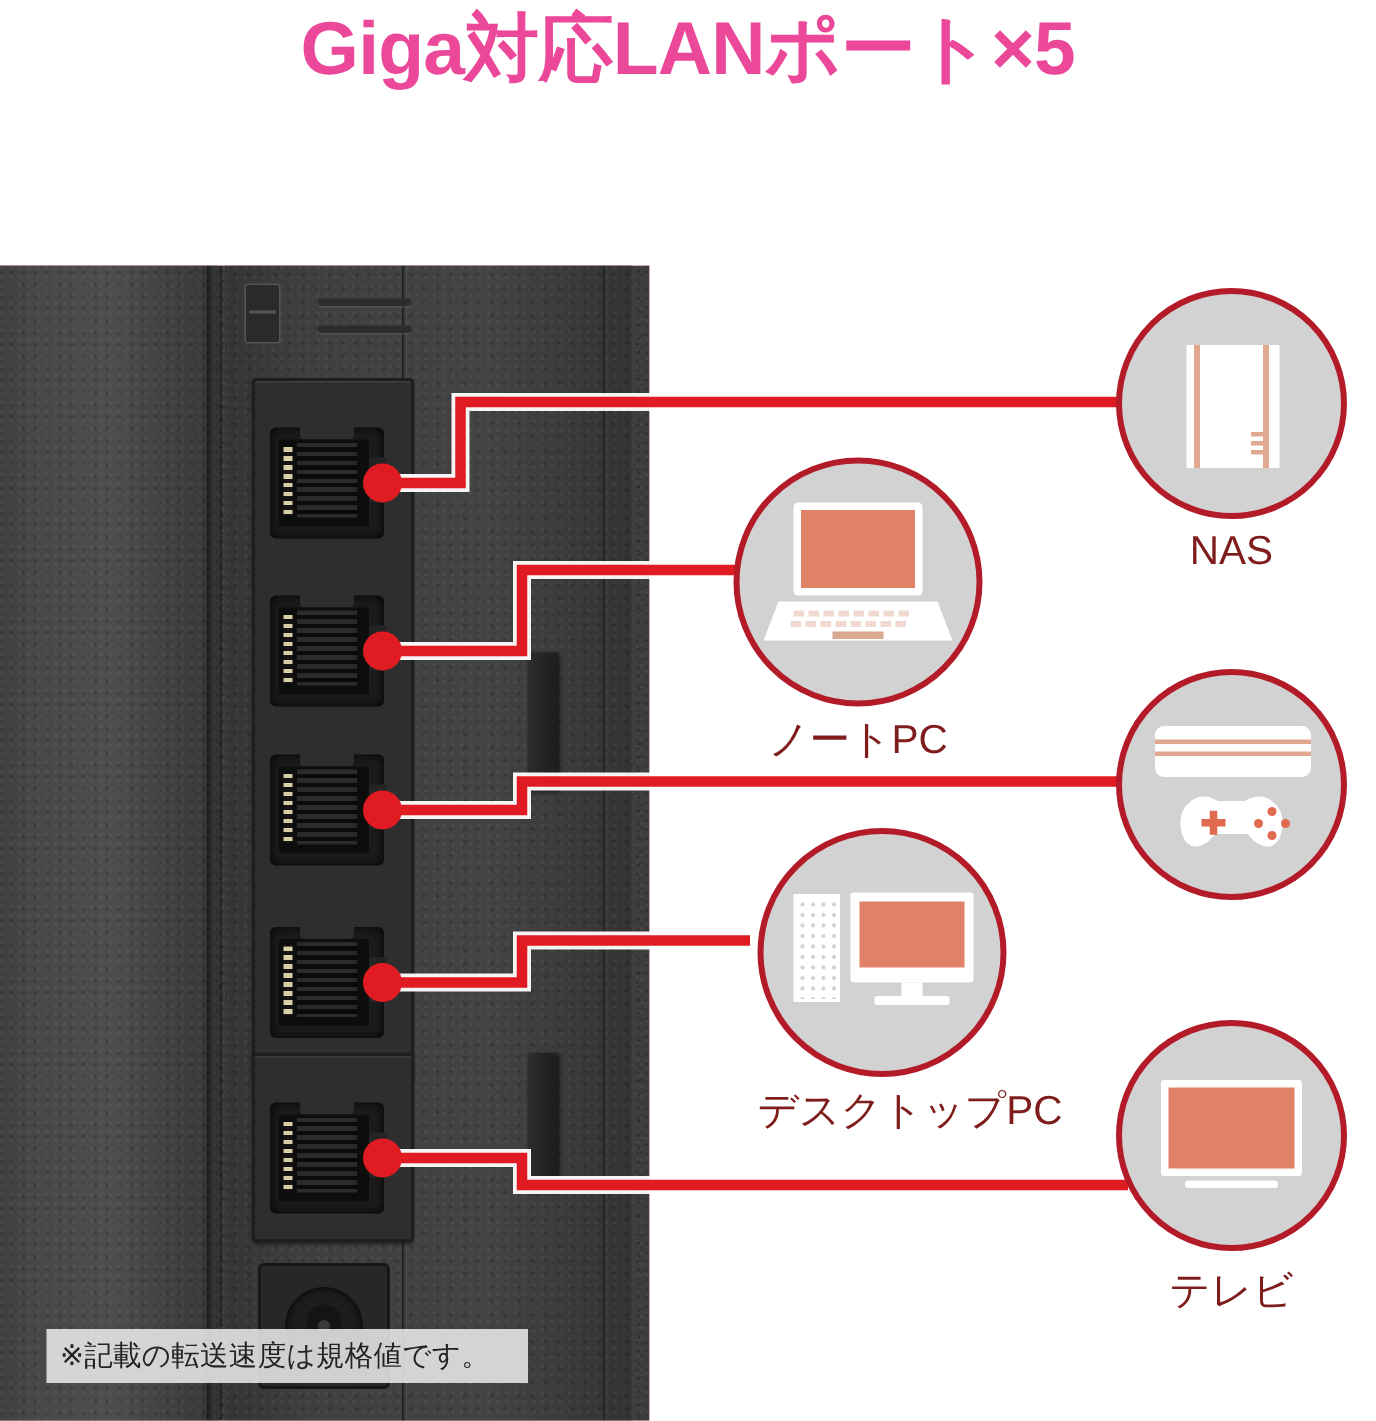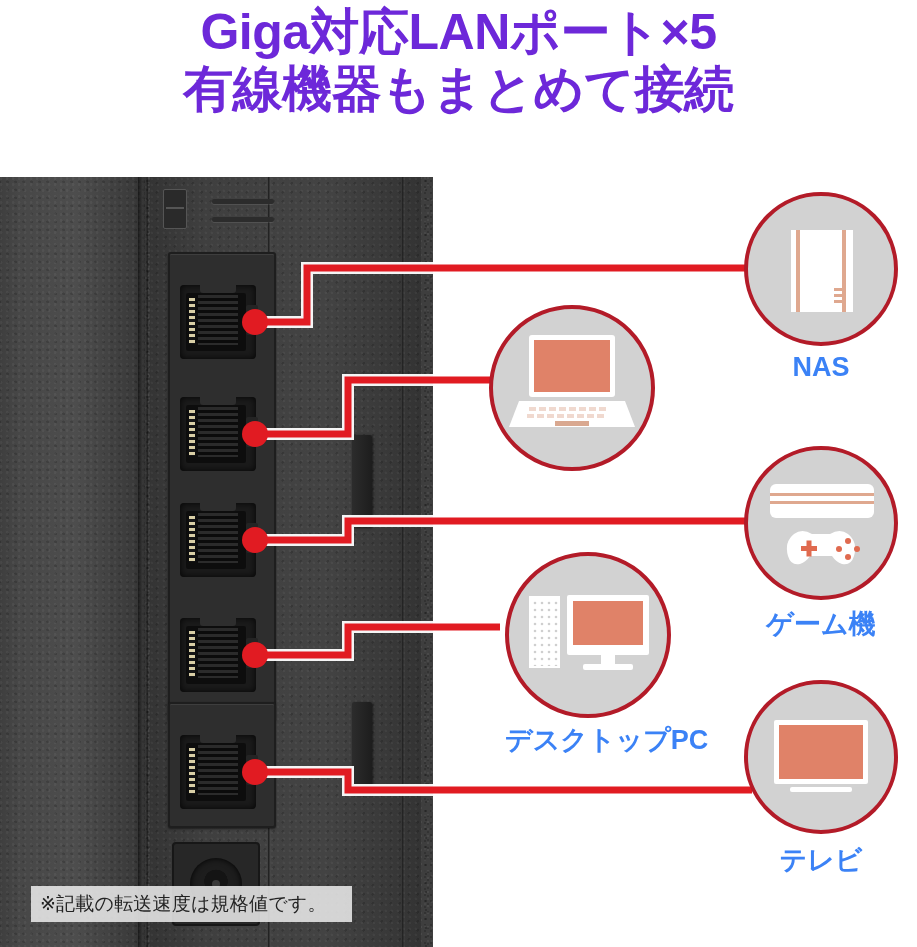--- a/index.html
+++ b/index.html
@@ -13,21 +13,21 @@
   #stage{position:absolute;inset:0;width:917px;height:947px;}
 
   
   .headline{
     position:absolute;left:0;top:0;width:917px;height:172px;
     display:flex;flex-direction:column;align-items:center;justify-content:flex-start;
     padding-top:6px;box-sizing:border-box;
   }
   .headline .line{
     font-weight:bold;
-    color:#6d28d9;
+    color:#ec4899;
     letter-spacing:-0.5px;
     line-height:1.06;
     white-space:nowrap;
   }
   .headline .l1{font-size:50px;}
   .headline .l2{font-size:50px;margin-top:4px;}
 
   
   .photo{
     position:absolute;left:0;top:177px;width:421px;height:922px;
@@ -157,32 +157,31 @@
   .bubble{position:absolute;}
   .disc{
     position:absolute;left:0;top:0;
     border-radius:50%;
     background:#d2d2d2;
     border:4px solid #b31b28;
     box-sizing:border-box;
   }
   .blabel{
     position:absolute;width:100%;text-align:center;
-    font-size:27px;font-weight:bold;color:#3b82f6;letter-spacing:0px;white-space:nowrap;
+    font-size:27px;font-weight:normal;color:#7f1d1d;letter-spacing:0px;white-space:nowrap;
   }
   .ico{position:absolute;left:0;top:0;width:100%;height:100%;}
 </style>
 </head>
 <body>
 
 <div id="stage">
 
   <div class="headline">
     <div class="line l1">Giga対応LANポート×5</div>
-    <div class="line l2">有線機器もまとめて接続</div>
   </div>
 
   <div class="photo">
     <div class="grain"></div>
 
     <div class="body-left">
       <div class="tex"></div>
     </div>
     <div class="edge-groove" style="left:138px;"></div>
 
@@ -309,37 +308,37 @@
           <rect x="48" y="109" width="7" height="4"></rect>
         <rect x="58" y="109" width="7" height="4"></rect>
           <rect x="68" y="109" width="7" height="4"></rect>
         <rect x="78" y="109" width="7" height="4"></rect>
           <rect x="88" y="109" width="7" height="4"></rect>
         <rect x="98" y="109" width="7" height="4"></rect>
           <rect x="108" y="109" width="7" height="4"></rect>
       </g>
       <rect x="66" y="116" width="34" height="5" fill="#d9a890"></rect>
     </svg>
+    <div class="blabel" style="top:170px;">ノートPC</div>
   </div>
 
   <div class="bubble" style="left:744px;top:446px;width:154px;height:200px;">
     <div class="disc" style="width:154px;height:154px;"></div>
     <svg class="ico" viewBox="0 0 154 200">
       <rect x="26" y="38" width="104" height="34" rx="6" fill="#ffffff"></rect>
       <rect x="26" y="47" width="104" height="3" fill="#dfa88f"></rect>
       <rect x="26" y="55" width="104" height="3" fill="#dfa88f"></rect>
       <path d="M68,88 q-10,-6 -18,0 q-10,8 -6,22 q3,10 12,8 q6,-2 10,-8 h22 q4,6 10,8 q9,2 12,-8 q4,-14 -6,-22 q-8,-6 -18,0 Z" fill="#ffffff"></path>
       <rect x="57" y="100" width="16" height="5" fill="#e06a4f"></rect>
       <rect x="62.5" y="94.5" width="5" height="16" fill="#e06a4f"></rect>
       <circle cx="104" cy="95" r="3" fill="#e06a4f"></circle>
       <circle cx="113" cy="103" r="3" fill="#e06a4f"></circle>
       <circle cx="95" cy="103" r="3" fill="#e06a4f"></circle>
       <circle cx="104" cy="111" r="3" fill="#e06a4f"></circle>
     </svg>
-    <div class="blabel" style="top:160px;">ゲーム機</div>
   </div>
 
   <div class="bubble" style="left:505px;top:552px;width:166px;height:215px;">
     <div class="disc" style="width:166px;height:166px;"></div>
     <svg class="ico" viewBox="0 0 166 215">
       <defs>
         <pattern id="dots" width="7" height="7" patternUnits="userSpaceOnUse">
           <circle cx="2" cy="2" r="1.3" fill="#cfcfcf"></circle>
         </pattern>
       </defs>

